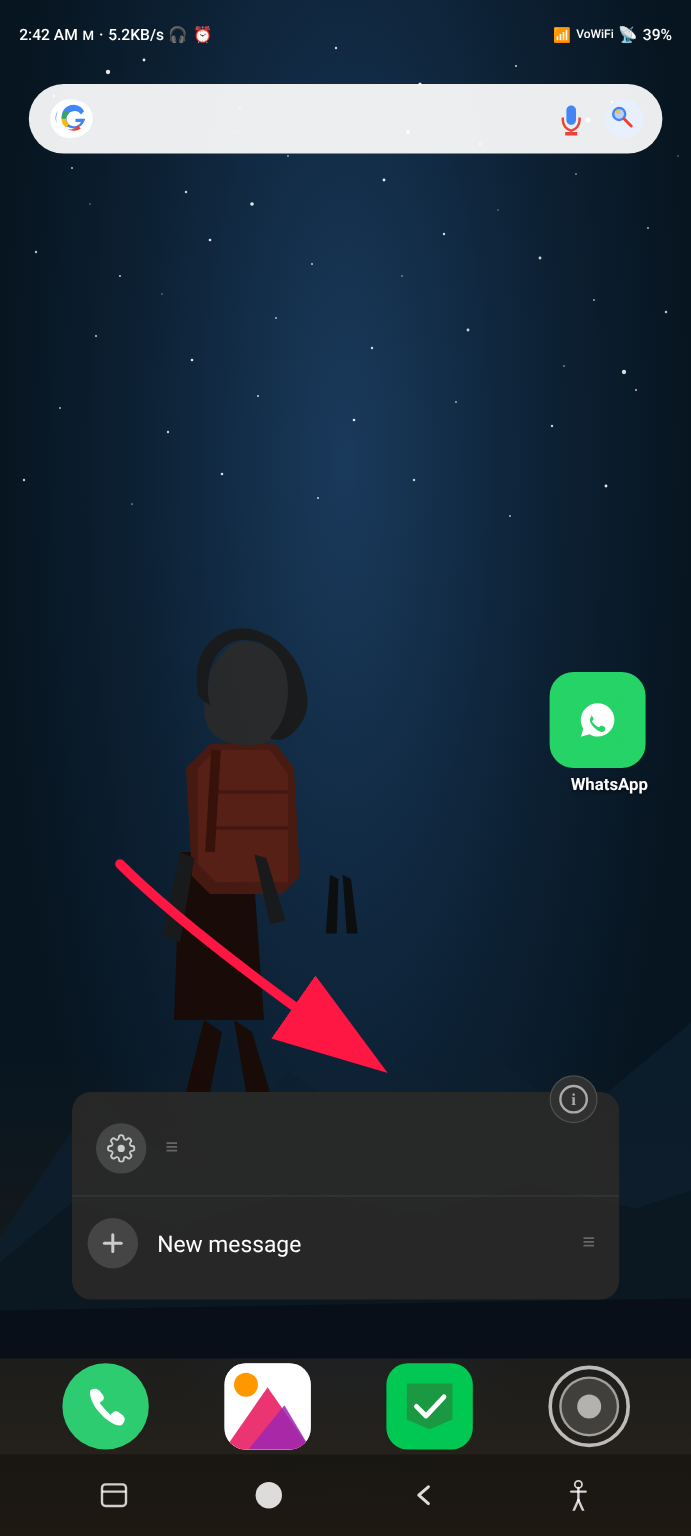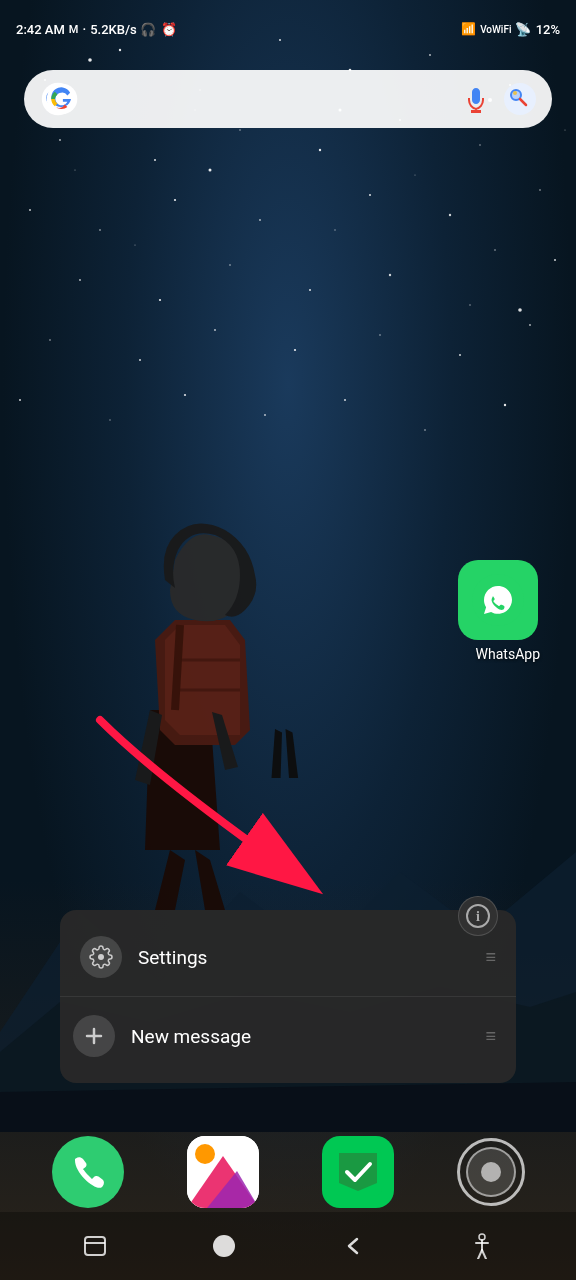--- a/index.html
+++ b/index.html
@@ -123,21 +123,21 @@
       background: #25D366;
       border-radius: 20px;
       display: flex;
       align-items: center;
       justify-content: center;
     }
 
     .whatsapp-label {
       color: #fff;
       font-size: 14px;
-      font-weight: 400;
+      font-weight: 700;
       text-shadow: 0 1px 3px rgba(0,0,0,0.8);
       margin-left: 20px;
     }
 
     
     .context-menu {
       position: absolute;
       left: 60px;
       right: 60px;
       top: 910px;
@@ -405,21 +405,21 @@
     <span style="font-size:11px;">M</span>
     <span>·</span>
     <span>5.2KB/s</span>
     <span>🎧</span>
     <span>⏰</span>
   </div>
   <div class="status-right">
     <span style="font-size:12px;">📶</span>
     <span style="font-size:10px;text-align:center;">Vo<br style="display:none">WiFi</span>
     <span>📡</span>
-    <span>12%</span>
+    <span>39%</span>
   </div>
 </div>
 
 <div class="search-bar">
 
   <svg class="google-g" viewBox="0 0 40 40">
     <circle cx="20" cy="20" r="18" fill="white"></circle>
     <text x="6" y="27" font-size="22" font-weight="700" font-family="Arial">
       <tspan fill="#4285F4">G</tspan>
     </text>
@@ -482,21 +482,20 @@
 
 <div class="context-menu">
 
   <div class="menu-item">
     <div class="menu-icon-circle">
       <svg width="24" height="24" viewBox="0 0 24 24">
         <circle cx="12" cy="12" r="3" fill="#ccc"></circle>
         <path d="M19.4 15a1.65 1.65 0 0 0 .33 1.82l.06.06a2 2 0 0 1-2.83 2.83l-.06-.06a1.65 1.65 0 0 0-1.82-.33 1.65 1.65 0 0 0-1 1.51V21a2 2 0 0 1-4 0v-.09A1.65 1.65 0 0 0 9 19.4a1.65 1.65 0 0 0-1.82.33l-.06.06a2 2 0 0 1-2.83-2.83l.06-.06A1.65 1.65 0 0 0 4.68 15a1.65 1.65 0 0 0-1.51-1H3a2 2 0 0 1 0-4h.09A1.65 1.65 0 0 0 4.6 9a1.65 1.65 0 0 0-.33-1.82l-.06-.06a2 2 0 0 1 2.83-2.83l.06.06A1.65 1.65 0 0 0 9 4.68a1.65 1.65 0 0 0 1-1.51V3a2 2 0 0 1 4 0v.09a1.65 1.65 0 0 0 1 1.51 1.65 1.65 0 0 0 1.82-.33l.06-.06a2 2 0 0 1 2.83 2.83l-.06.06A1.65 1.65 0 0 0 19.4 9a1.65 1.65 0 0 0 1.51 1H21a2 2 0 0 1 0 4h-.09a1.65 1.65 0 0 0-1.51 1z" stroke="#ccc" stroke-width="1.5" fill="none"></path>
       </svg>
     </div>
-    <span class="menu-text">Settings</span>
     <span class="menu-drag">≡</span>
   </div>
 
   <div class="menu-item">
     <div class="menu-icon-circle">
       <svg width="24" height="24" viewBox="0 0 24 24">
         <line x1="12" y1="5" x2="12" y2="19" stroke="#ccc" stroke-width="2.5" stroke-linecap="round"></line>
         <line x1="5" y1="12" x2="19" y2="12" stroke="#ccc" stroke-width="2.5" stroke-linecap="round"></line>
       </svg>
     </div>

